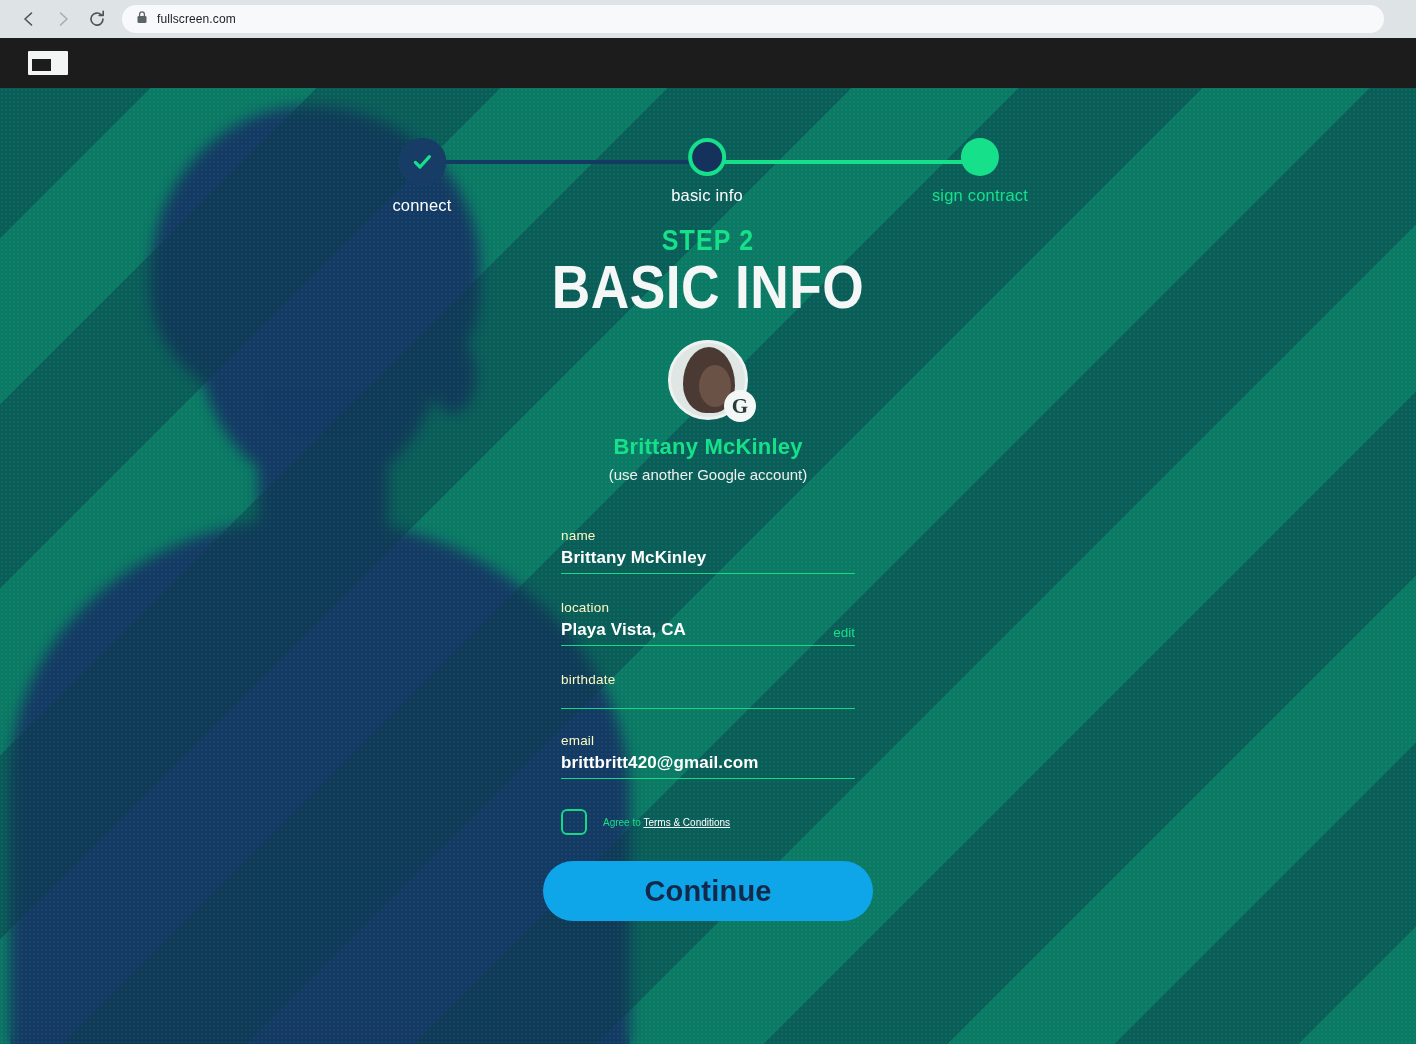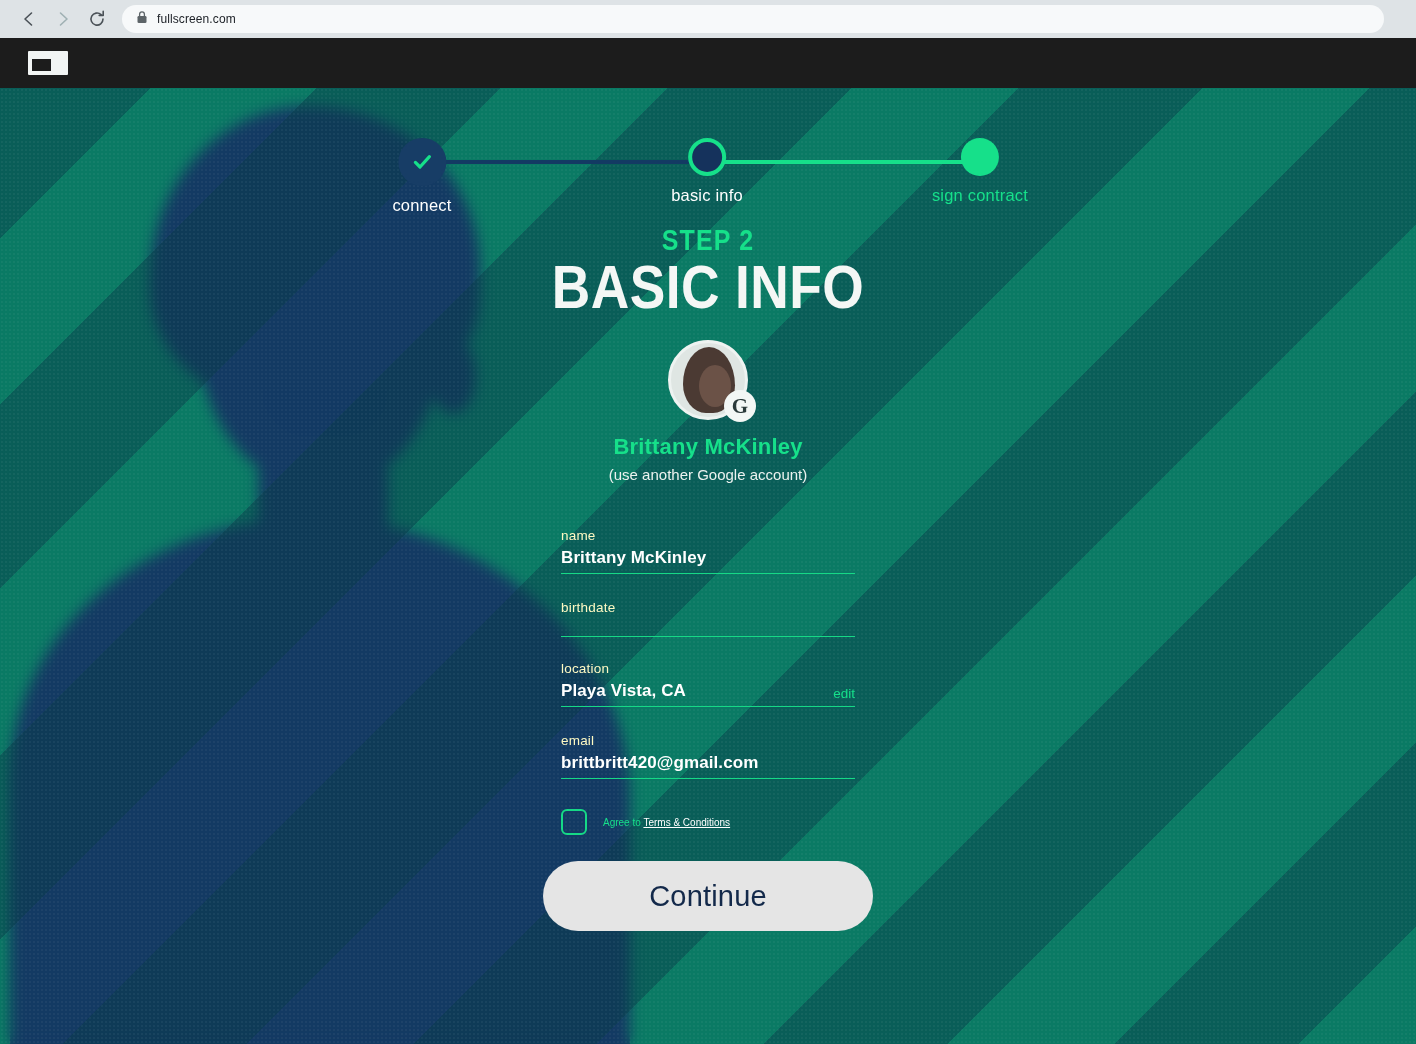--- a/index.html
+++ b/index.html
@@ -410,27 +410,27 @@
   #terms-link {
     color: #ffffff;
     text-decoration: underline;
     cursor: pointer;
   }
 
   
   #continue-button {
     width: 330px;
     margin-left: -18px;
-    height: 70px;
+    height: 60px;
     border: none;
     border-radius: 35px;
-    background: #e5e5e5;
+    background: #0ea5e9;
     color: #13294a;
     font-size: 29px;
-    font-weight: normal;
+    font-weight: bold;
     letter-spacing: .2px;
     cursor: pointer;
     font-family: "Liberation Sans", sans-serif;
   }
 </style>
 </head>
 <body>
 
 <div id="browser-chrome">
   <div class="nav-btn">
@@ -530,35 +530,35 @@
 
     <div id="form">
 
       <div class="field" id="field-name">
         <div class="field-label">name</div>
         <div class="field-row">
           <span class="field-value">Brittany McKinley</span>
         </div>
       </div>
 
-      <div class="field" id="field-birthdate">
-        <div class="field-label">birthdate</div>
-        <div class="field-row">
-          <span class="field-value"></span>
-        </div>
-      </div>
-
       <div class="field" id="field-location">
         <div class="field-label">location</div>
         <div class="field-row">
           <span class="field-value">Playa Vista, CA</span>
           <span class="field-edit">edit</span>
         </div>
       </div>
 
+      <div class="field" id="field-birthdate">
+        <div class="field-label">birthdate</div>
+        <div class="field-row">
+          <span class="field-value"></span>
+        </div>
+      </div>
+
       <div class="field" id="field-email">
         <div class="field-label">email</div>
         <div class="field-row">
           <span class="field-value">brittbritt420@gmail.com</span>
         </div>
       </div>
 
       <div id="terms-row">
         <div id="terms-checkbox"></div>
         <div id="terms-text">

